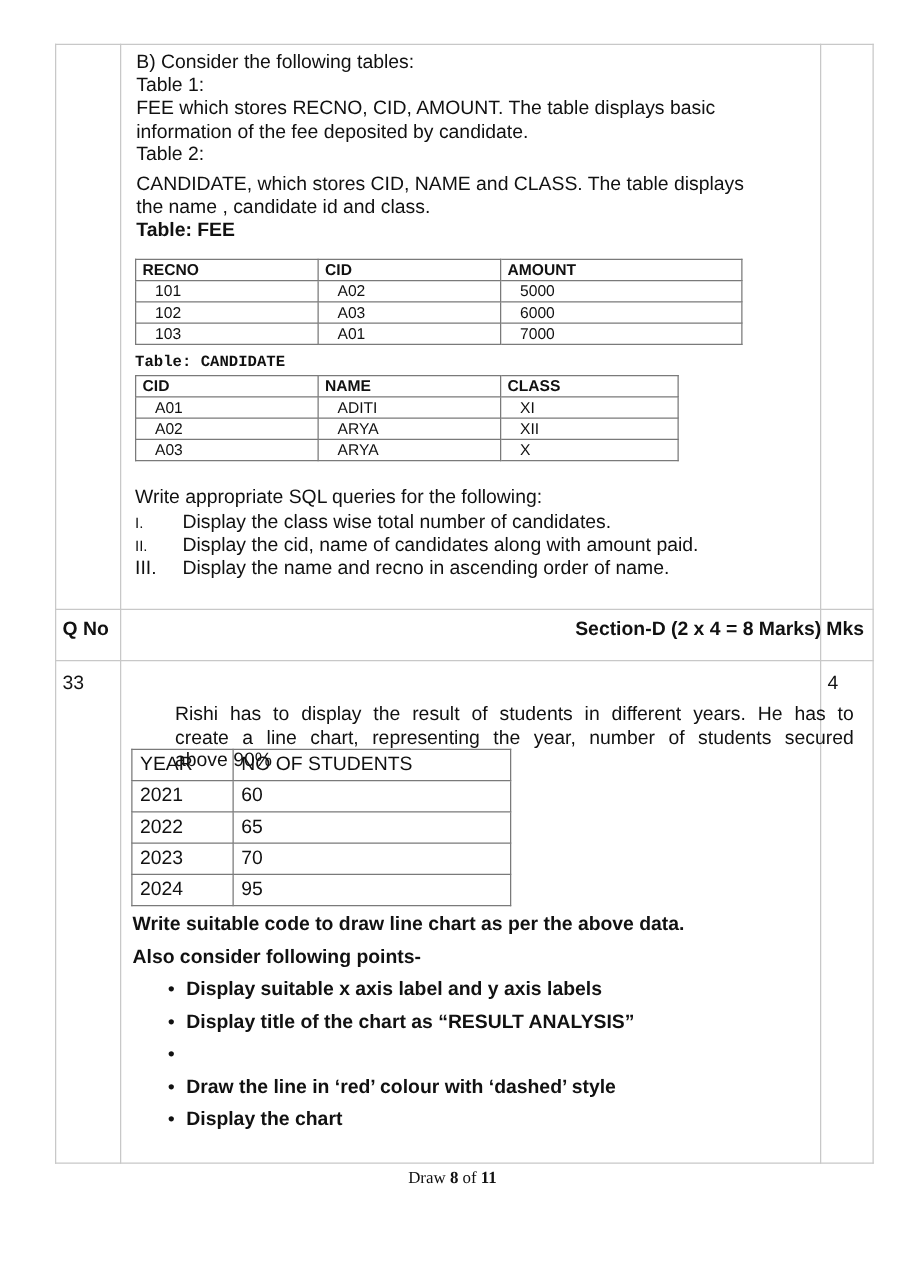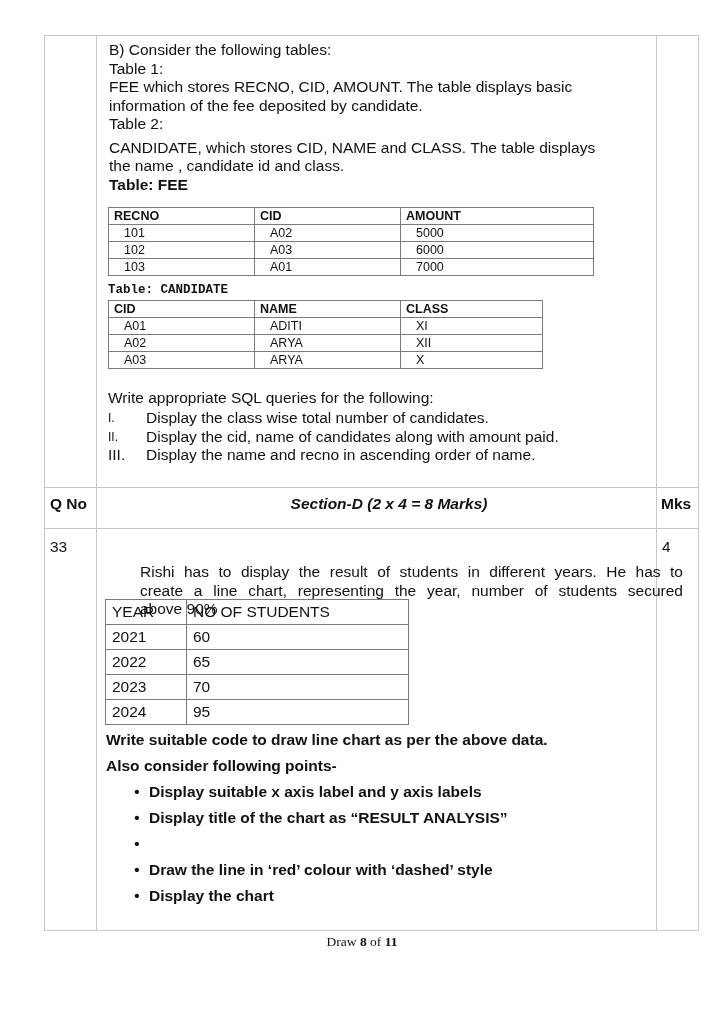--- a/index.html
+++ b/index.html
@@ -113,21 +113,21 @@
       <span class="num">II.</span>
       <span>Display the cid, name of candidates along with amount paid.</span>
     </li>
   <li>
       <span class="num big">III.</span>
       <span>Display the name and recno in ascending order of name.</span>
     </li>
 </ol>
 
 <div class="abs bold" style="left:50px; top:495px; font-size:15.5px;">Q No</div>
-<div class="abs bold" style="left:109px; width:560px; top:495px; font-size:15.5px; text-align:center;font-style:italic;">Section-D (2 x 4 = 8 Marks)</div>
+<div class="abs bold" style="left:97px; width:560px; top:495px; font-size:15.5px; text-align:right;">Section-D (2 x 4 = 8 Marks)</div>
 <div class="abs bold" style="left:661px; top:495px; font-size:15.5px;text-align:right;">Mks</div>
 
 <div class="abs" style="left:50px; top:538px; font-size:15.5px;">33</div>
 <div class="abs" style="left:662px; top:538px; font-size:15.5px;">4</div>
 
 <div class="abs t15" style="left:108px; top:563px; width:543px; text-align:justify;margin-left:32px;">
   <div style="text-align-last:justify">Rishi has to display the result of students in different years. He has to</div>
   <div style="text-align-last:justify">create a line chart, representing the year, number of students secured</div>
   <div>above 90%</div>
 </div>

